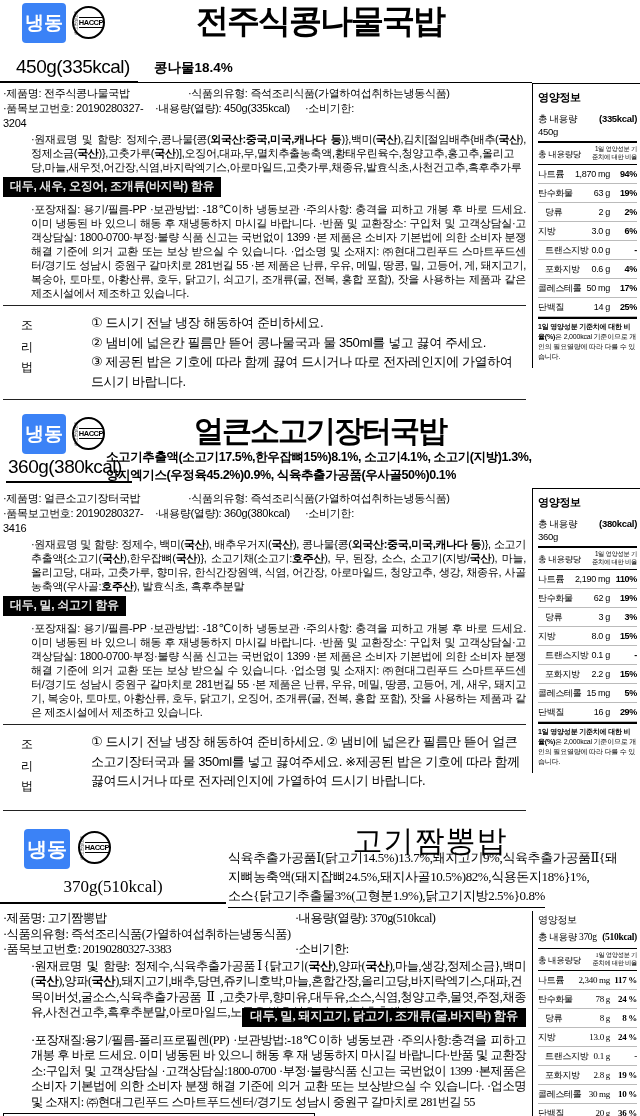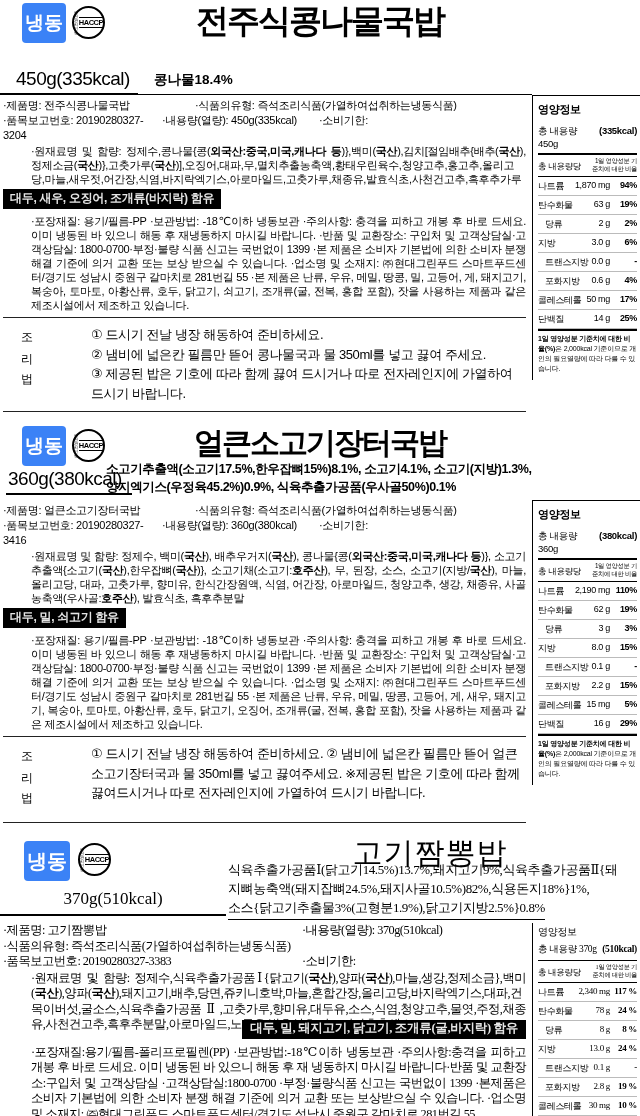--- a/index.html
+++ b/index.html
@@ -8,41 +8,41 @@
   
   .badge{position:absolute;background:#3b82f6;color:#fff;font-weight:bold;display:flex;align-items:center;justify-content:center;border-radius:4px;text-align:right;}
   .haccp{position:absolute;border:2.5px solid #000;border-radius:50%;display:flex;flex-direction:row;align-items:center;justify-content:center;background:#fff;line-height:1;}
   .haccp .ht{font-size:4px;letter-spacing:-0.3px;}
   .haccp .hm{font-size:7.5px;font-weight:bold;letter-spacing:-0.5px;border-top:1px solid #000;border-bottom:1px solid #000;padding:1px 0;}
   
   .hdr1{position:relative;height:52px;}
   .hdr1 .badge{left:22px;top:3px;width:44px;height:40px;font-size:19px;}
   .hdr1 .haccp{left:72px;top:6px;width:29px;height:29px;}
   .t1{text-align:center;font-size:33px;font-weight:800;letter-spacing:-2px;line-height:1.25;}
-  .wrow{display:flex;align-items:flex-end;width:532px;margin-top:16px;}
+  .wrow{display:flex;align-items:flex-end;width:532px;margin-top:4px;}
   .w1{font-size:19px;letter-spacing:-0.5px;border-bottom:2.5px solid #000;padding:0 8px 3px 16px;white-space:nowrap;}
   .w2wrap{flex:1;border-bottom:1.5px solid #000;padding:0 0 5px 16px;font-weight:bold;font-size:13.5px;}
   .body{display:flex;align-items:stretch;}
   .info{width:532px;box-sizing:border-box;padding:3px 6px 0 3px;}
-  .irow{display:flex;font-size:11px;line-height:15px;letter-spacing:-0.3px;gap:7px;}
+  .irow{display:flex;font-size:11px;line-height:15px;letter-spacing:-0.3px;}
   .irow .c1{width:185px;flex:none;}
   .irow .c1w{width:292px;flex:none;}
   .ing,.stor{font-size:11px;line-height:14px;letter-spacing:-0.3px;text-align:justify;margin-top:1px;margin-left:28px;}
   .abar{display:inline-block;background:#000;color:#e5e5e5;font-weight:bold;font-size:12px;padding:1px 7px 2px;margin:3px 0 4px;letter-spacing:-0.3px;}
   .cook{border-top:1.5px solid #222;border-bottom:1.5px solid #222;margin-top:5px;padding:7px 0 8px;display:flex;}
   .cook-label{width:30px;flex:none;font-size:12px;line-height:2.0;padding-left:6px;word-break:break-all;letter-spacing:8px;writing-mode:vertical-rl;text-orientation:upright;height:70px;}
   .cook-steps{font-size:13px;line-height:1.5;letter-spacing:-0.4px;width:442px;margin-left:52px;}
   
   .nutri{width:108px;flex:none;box-sizing:border-box;border-left:1.5px solid #000;border-top:1px solid #000;padding:3px 3px 0 5px;font-size:9.5px;align-self:flex-start;}
   .n-title{font-weight:bold;font-size:11px;margin:3px 0 8px;letter-spacing:-0.3px;}
   .n-total{display:flex;justify-content:space-between;align-items:baseline;font-size:9.5px;padding-bottom:4px;border-bottom:2.5px solid #000;letter-spacing:-0.3px;}
   .n-total .k{font-weight:bold;}
   .n-head{display:flex;justify-content:space-between;align-items:flex-end;padding:2px 0 3px;border-bottom:1px solid #000;font-size:8.5px;letter-spacing:-0.3px;}
   .n-note{font-size:6.3px;text-align:right;width:46px;line-height:1.3;}
-  .n-row{display:flex;align-items:flex-start;padding:2.5px 0;border-bottom:1px solid #bbb;font-size:9px;letter-spacing:-0.3px;}
+  .n-row{display:flex;align-items:center;padding:2.5px 0;border-bottom:1px solid #bbb;font-size:9px;letter-spacing:-0.3px;}
   .n-row .nm{flex:none;}
   .n-row .vl{flex:1;text-align:right;}
   .n-row .pc{width:27px;text-align:right;font-weight:bold;}
   .n-row.ind .nm{padding-left:7px;}
   .n-foot{font-size:7px;line-height:1.4;padding-top:3px;border-top:2px solid #000;letter-spacing:-0.2px;padding-bottom:6px;}
   
   .lbl2{margin-top:12px;}
   .hdr2{position:relative;height:76px;}
   .hdr2 .badge{left:22px;top:2px;width:44px;height:40px;font-size:19px;}
   .hdr2 .haccp{left:72px;top:5px;width:29px;height:29px;}

